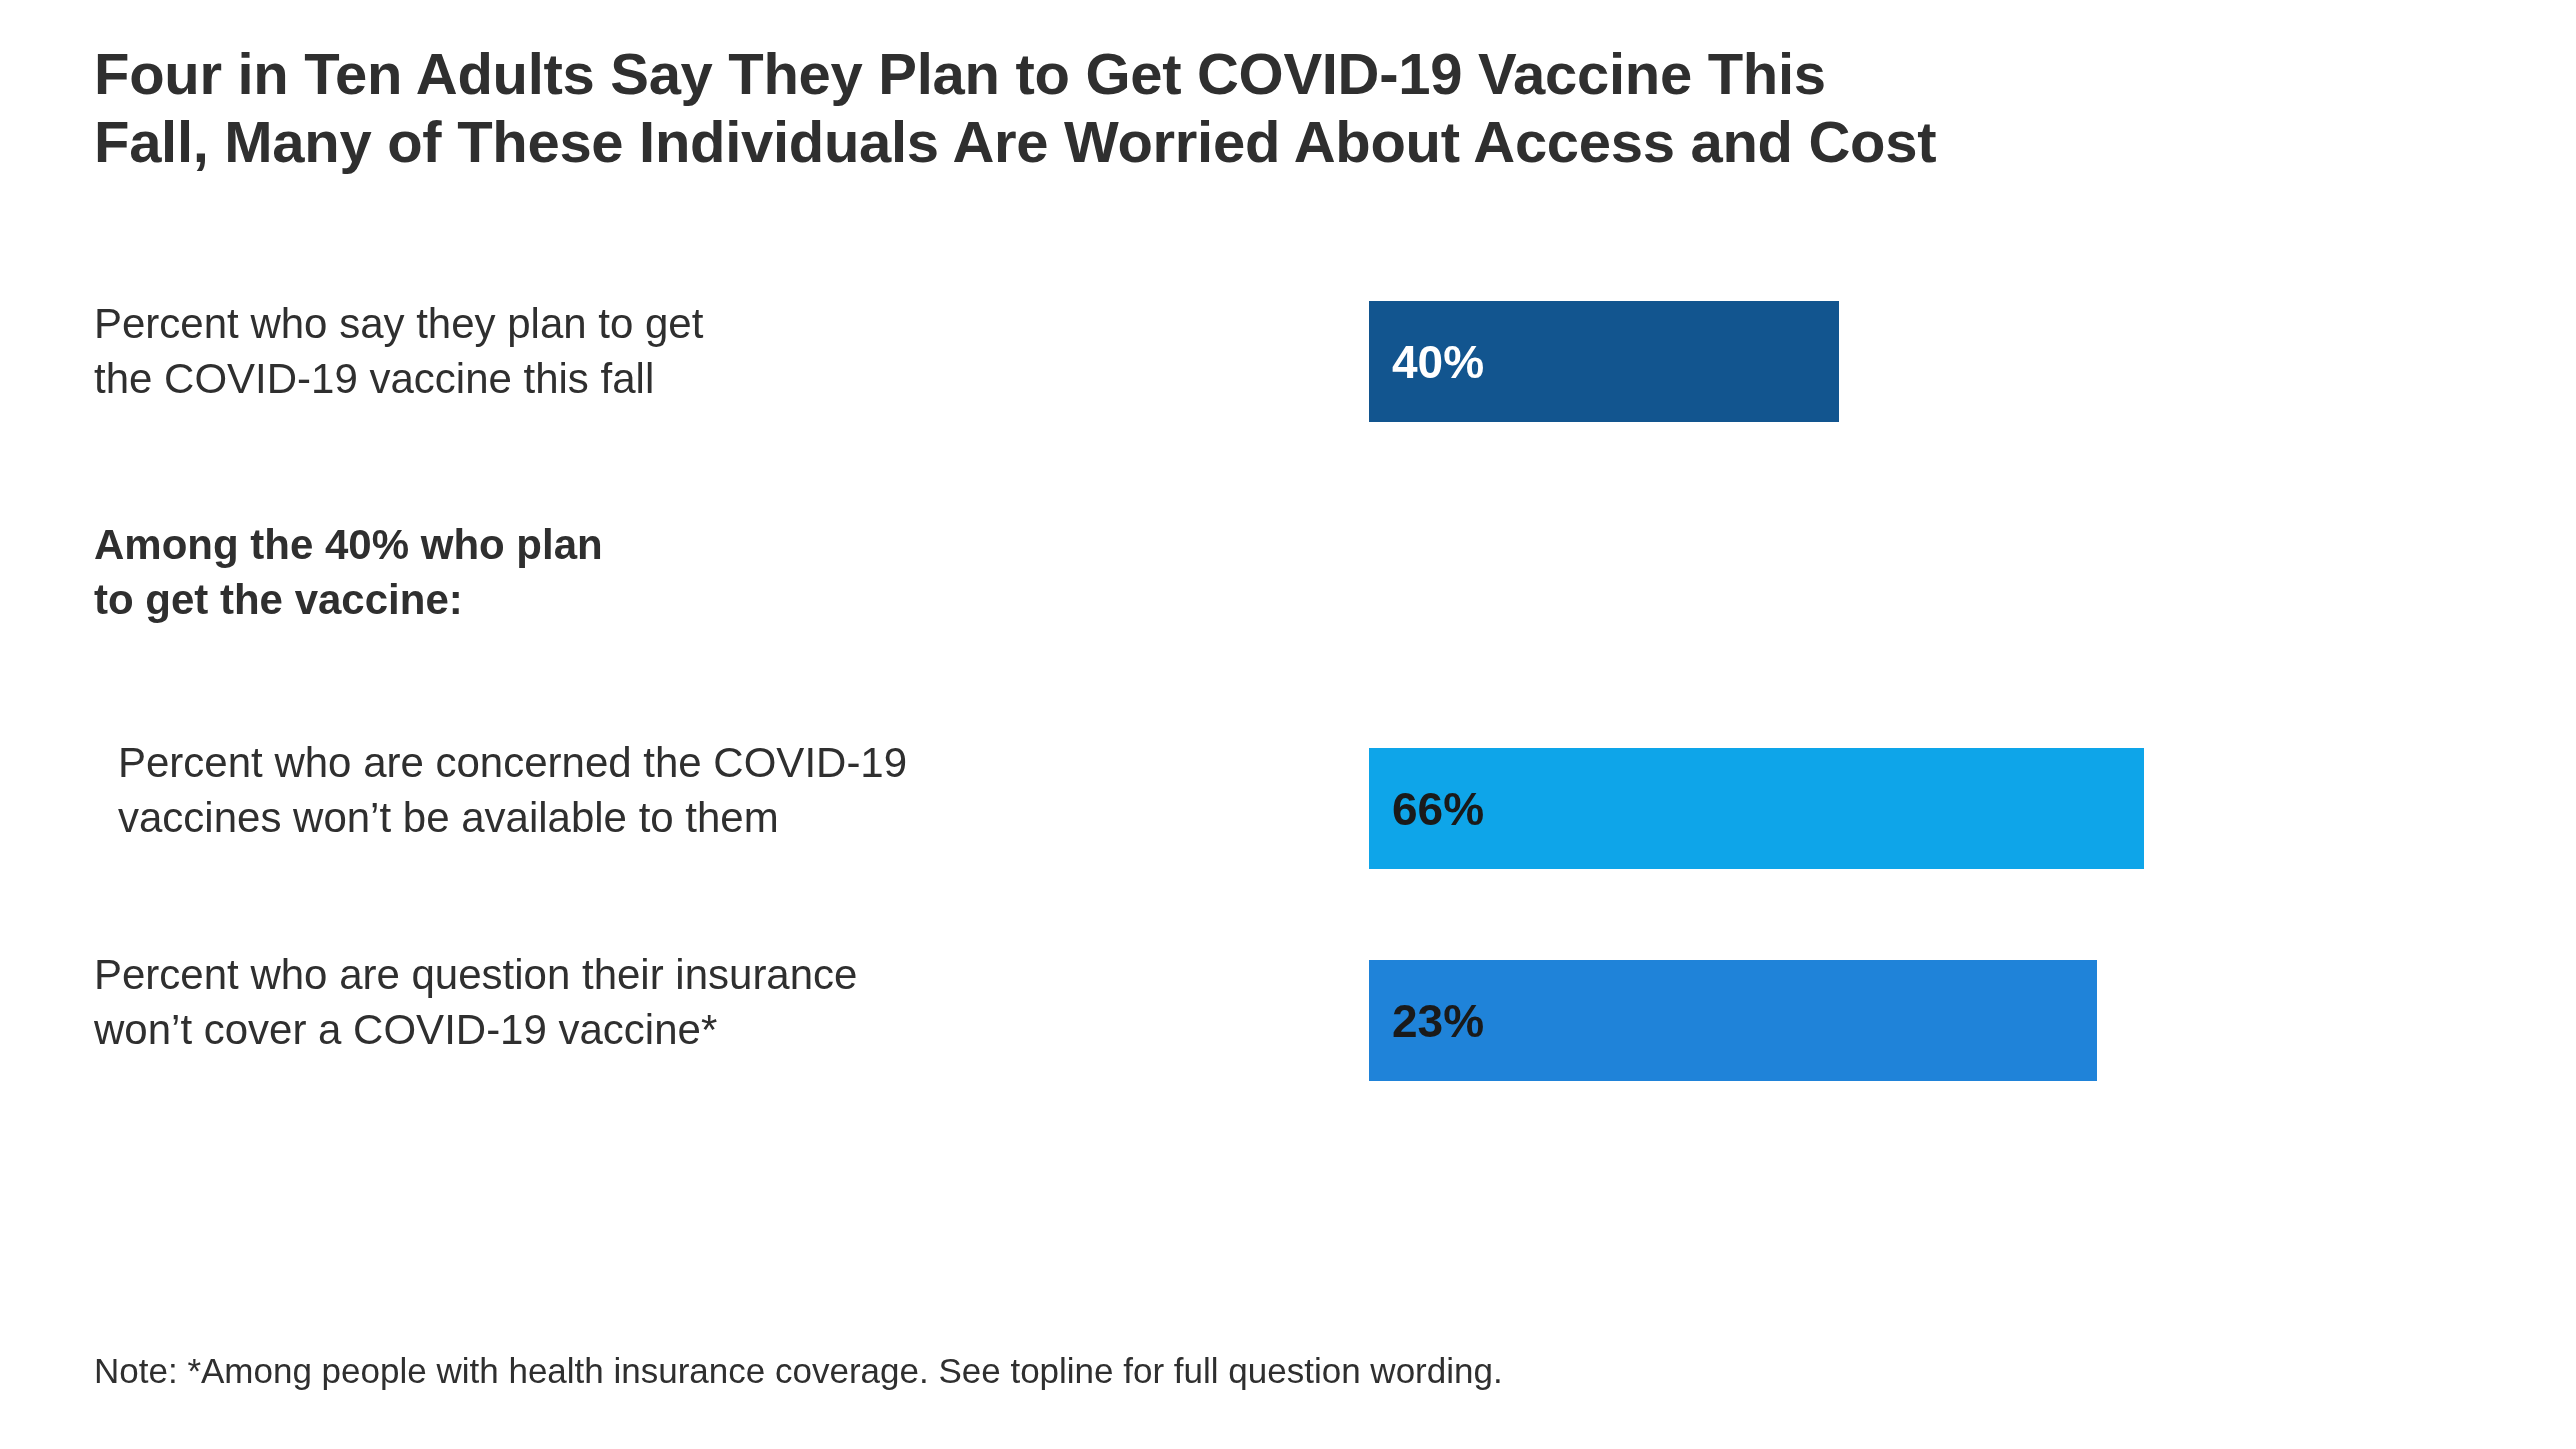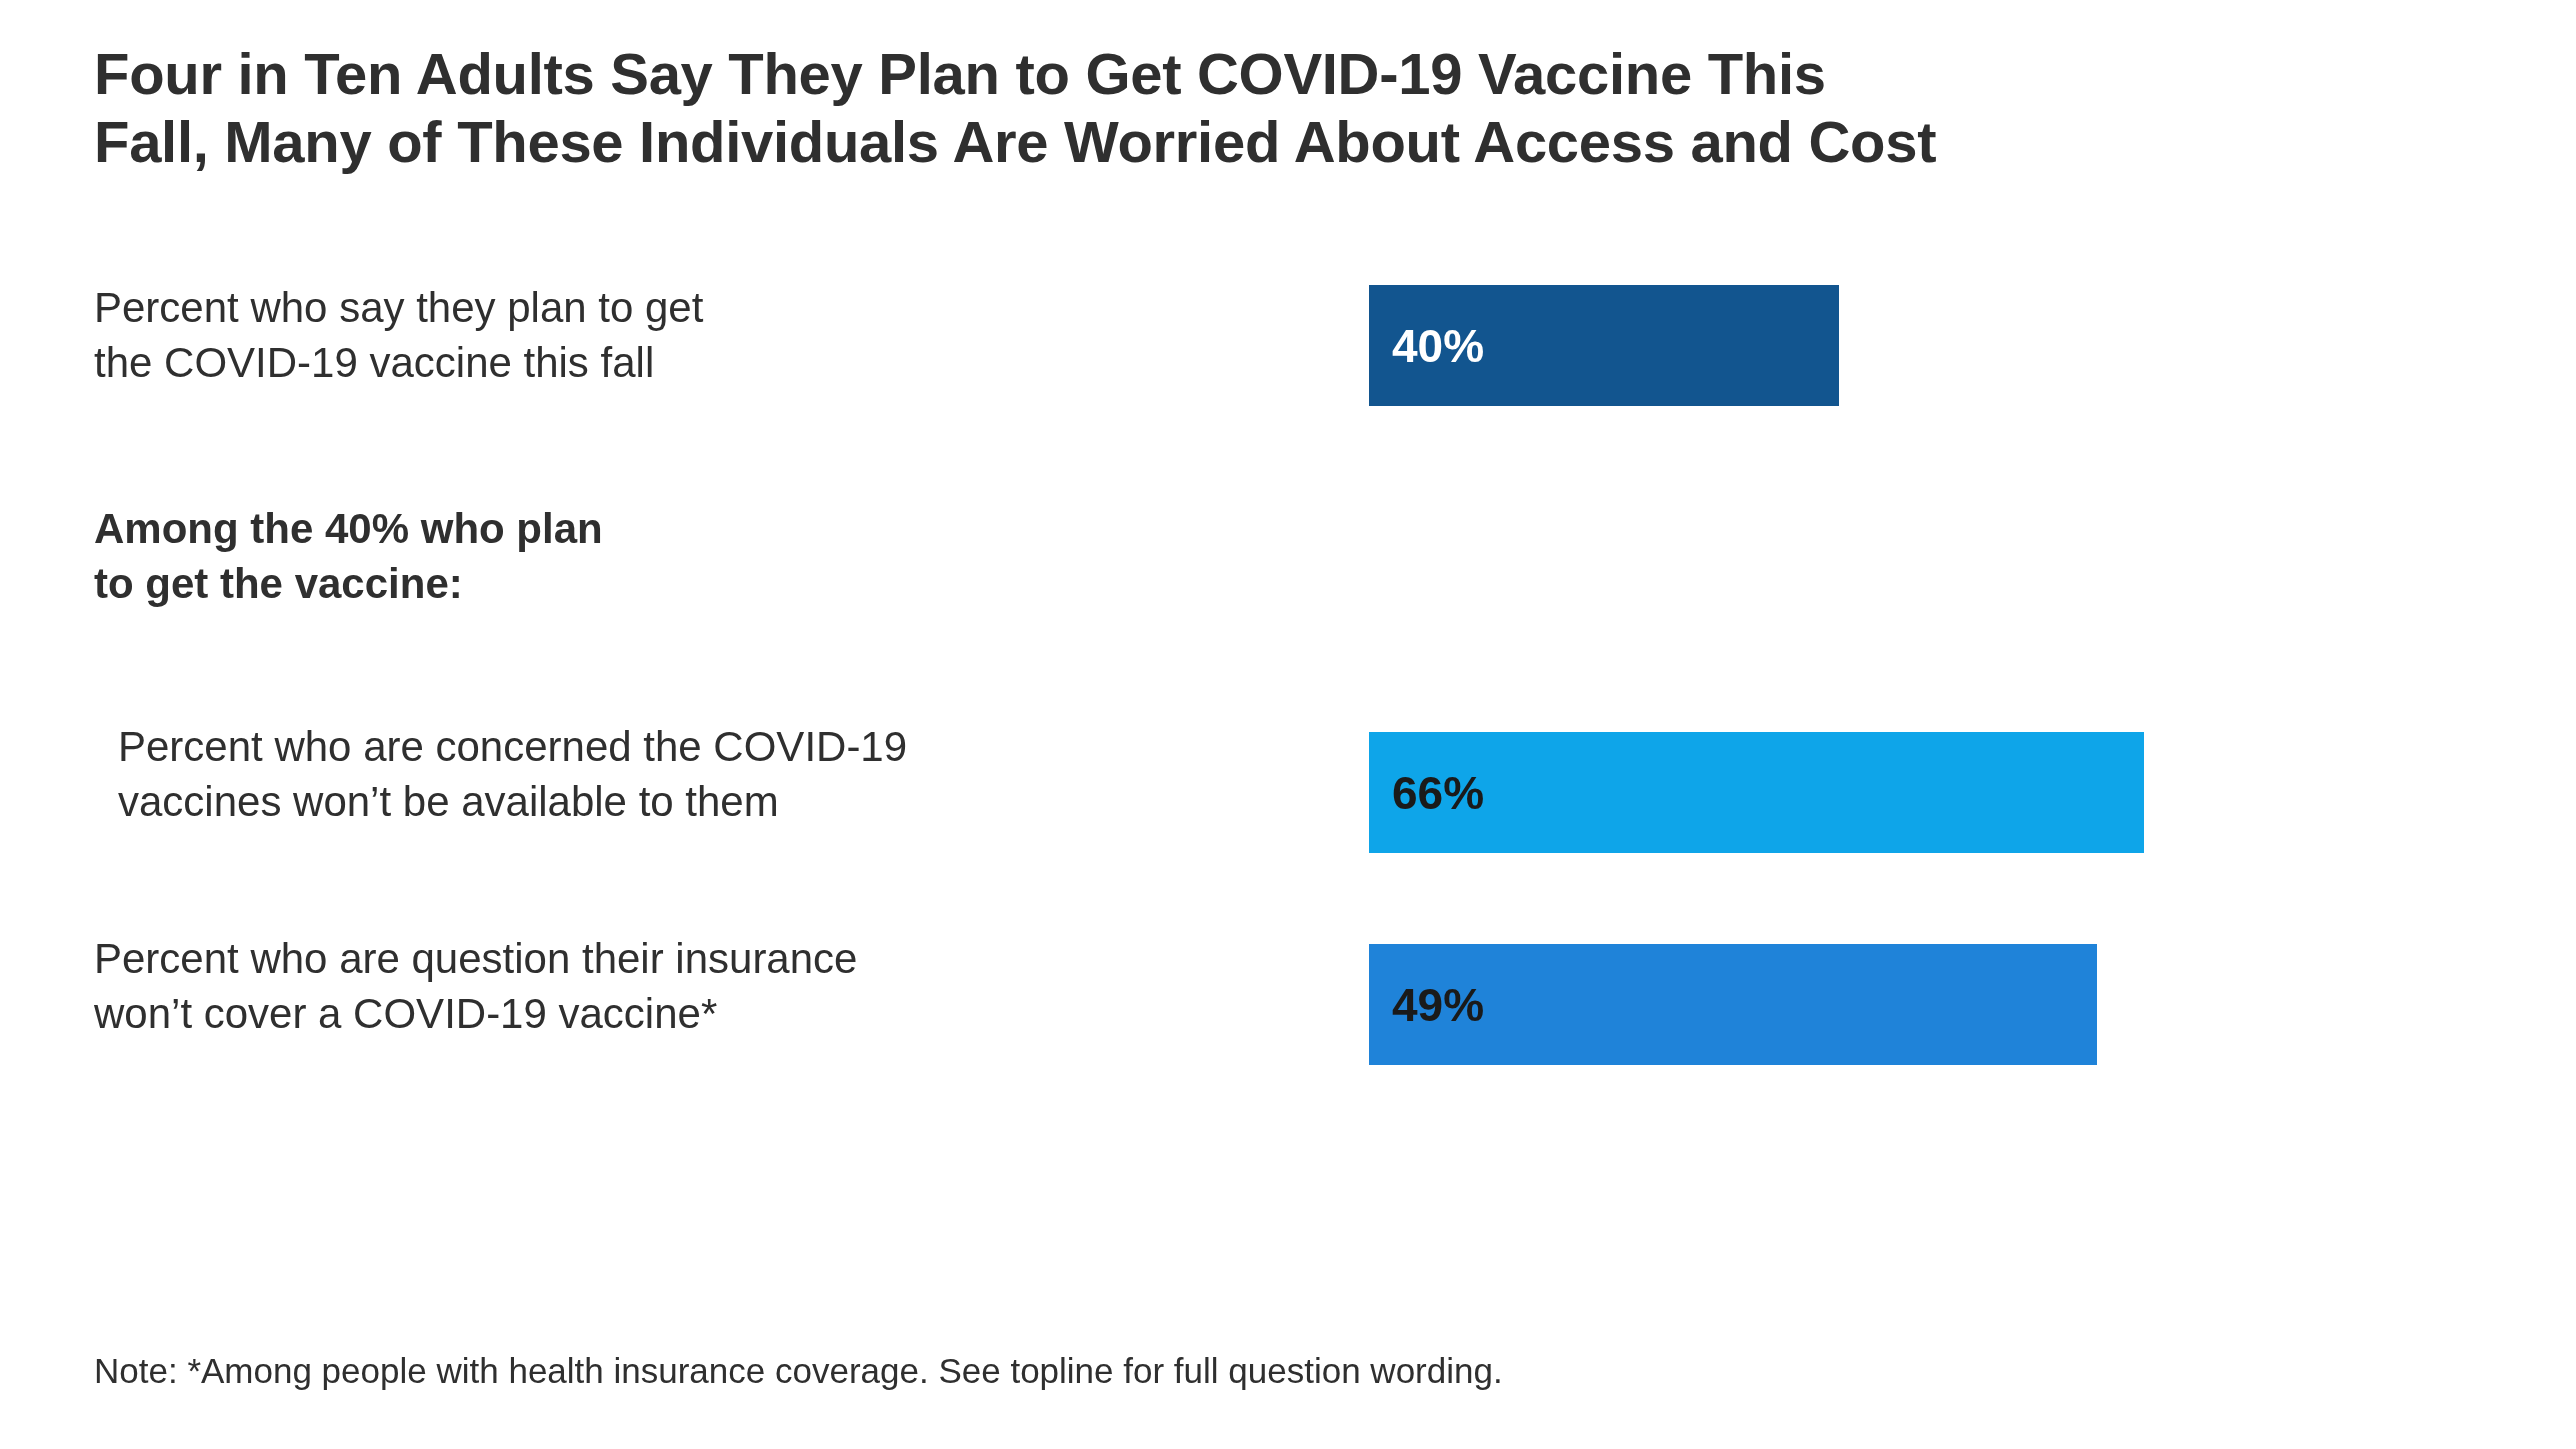--- a/index.html
+++ b/index.html
@@ -31,21 +31,21 @@
     letter-spacing: -0.3px;
     color: #2f2f2f;
   }
   .title .line {
     display: block;
   }
 
   .chart-area {
     position: absolute;
     left: 0;
-    top: 280px;
+    top: 296px;
     width: 2056px;
     height: 939px;
   }
 
   .row {
     position: absolute;
     left: 0;
     width: 2576px;
   }
 
@@ -138,21 +138,21 @@
       </div>
     </div>
 
     <div class="row" style="top:651px;">
       <div class="row-label" style="top:0px; width:1315px;">
         <span class="line">Percent who are question their insurance</span>
         <span class="line">won’t cover a COVID-19 vaccine*</span>
       </div>
       <div class="bar-wrap" style="top:13.4px; width:728px;">
         <div class="bar" style="background:#1f83d9; width:100%;">
-          <span class="bar-value" style="color:#1a1a1a;">49%</span>
+          <span class="bar-value" style="color:#1a1a1a;">23%</span>
         </div>
       </div>
     </div>
 
   </div>
 
   <div class="note">Note: *Among people with health insurance coverage. See topline for full question wording.</div>
 
 </div>
 

